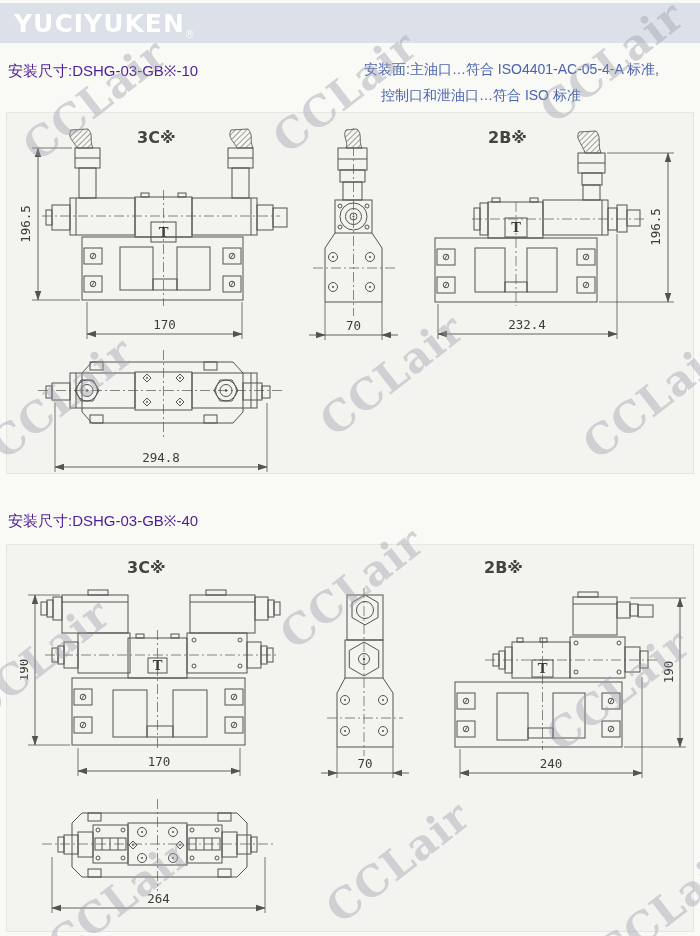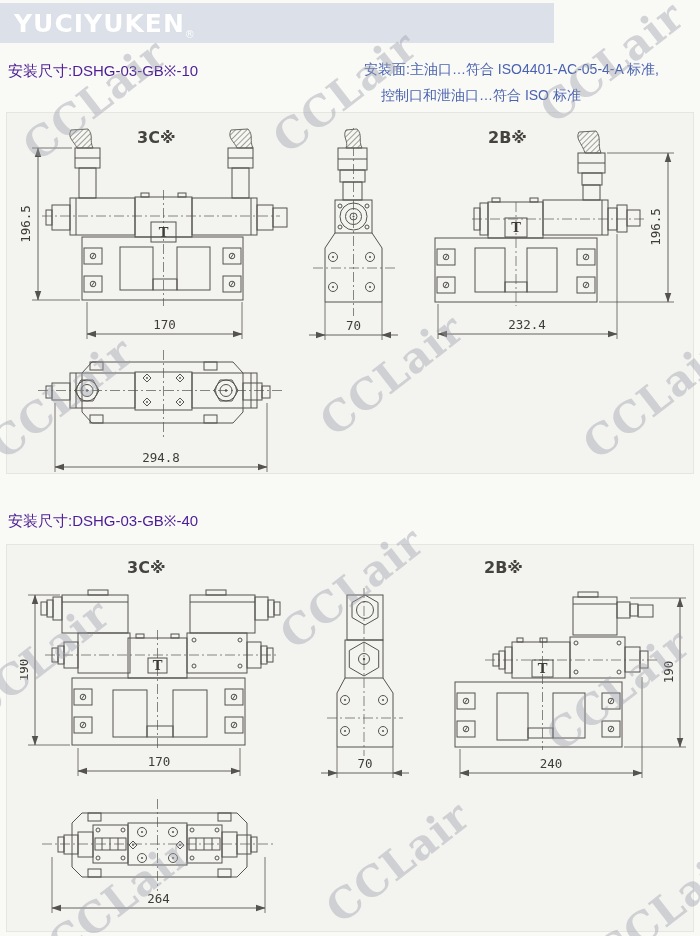--- a/index.html
+++ b/index.html
@@ -3,21 +3,21 @@
 <meta charset="utf-8">
 <style>
   html,body{margin:0;padding:0;}
   body{
     width:700px;height:936px;position:relative;overflow:hidden;
     background:#f9f9f6;
     font-family:"Liberation Sans", sans-serif;
     color:#3e3c36;
   }
   .band{
-    position:absolute;left:0;top:3px;width:554px;height:40px;
+    position:absolute;left:0;top:3px;width:700px;height:40px;
     background:#dce1e9;
   }
   .logo{
     position:absolute;left:14px;top:6px;
     font-family:"DejaVu Sans", sans-serif;
     font-weight:bold;font-size:25px;letter-spacing:1px;color:#ffffff;
     text-shadow:0 0 1px #cfd5df;
   }
   .logo .reg{font-size:10px;vertical-align:-6px;font-weight:normal;}
   .title{

